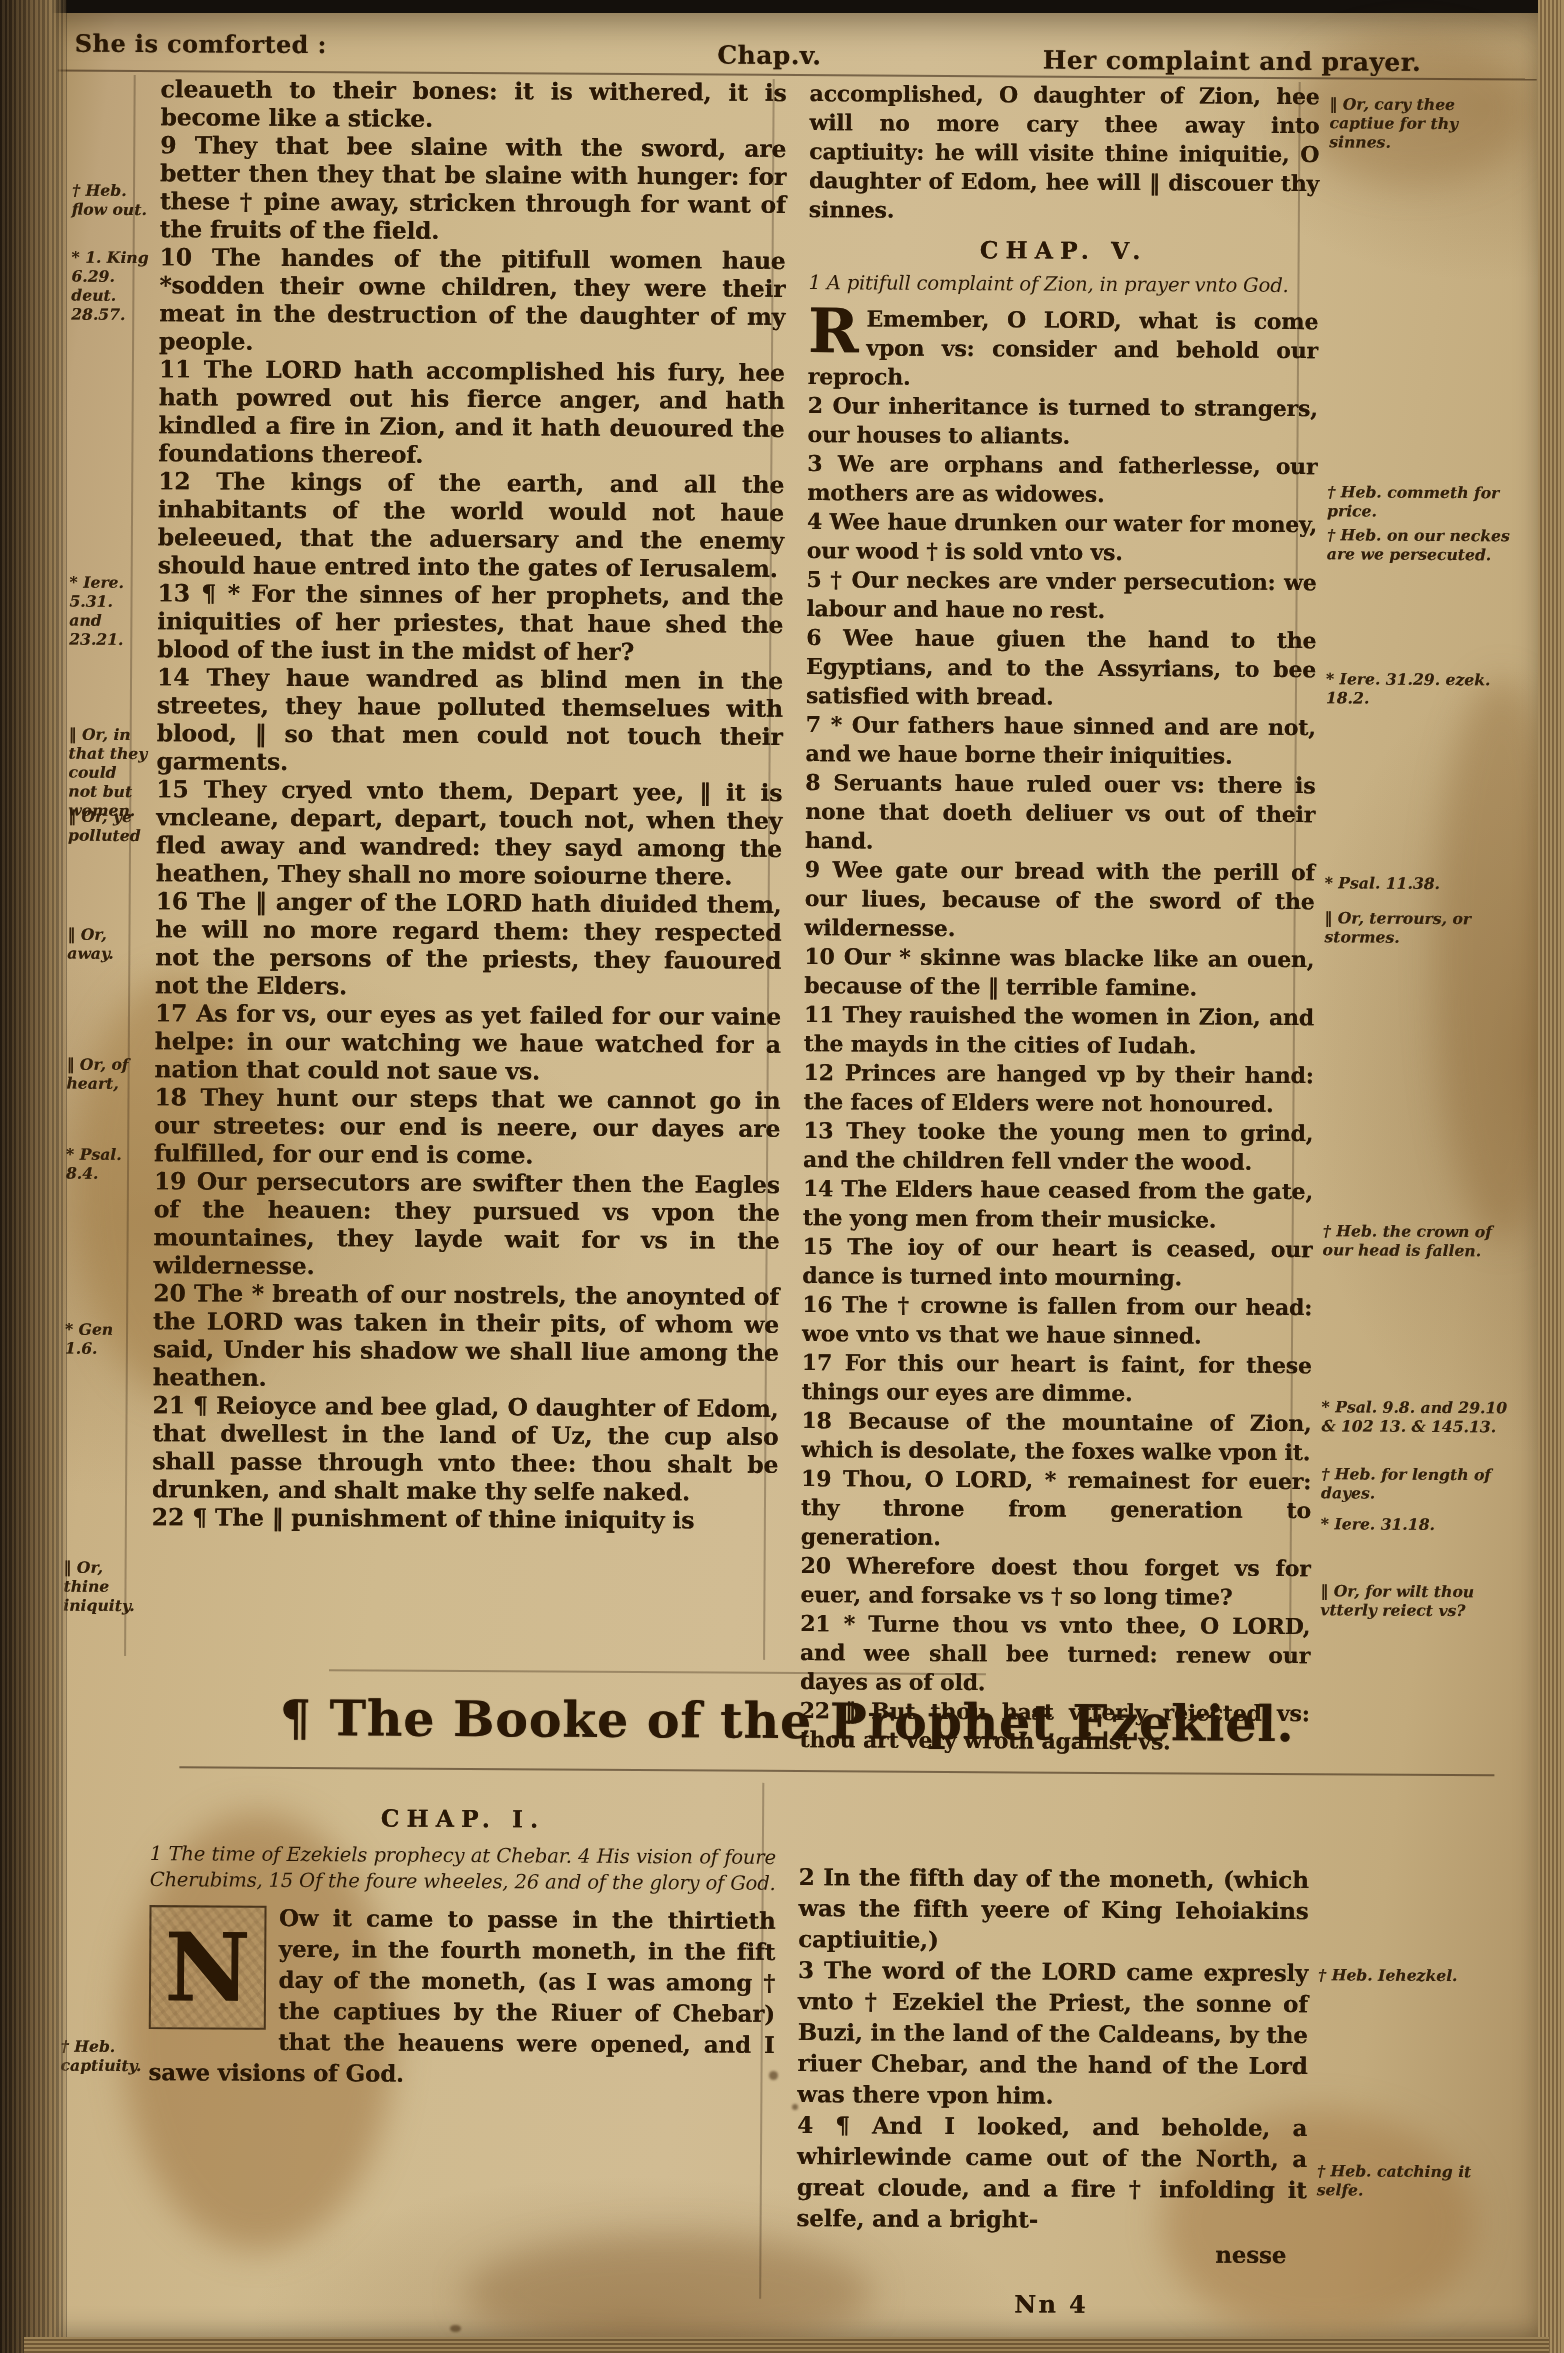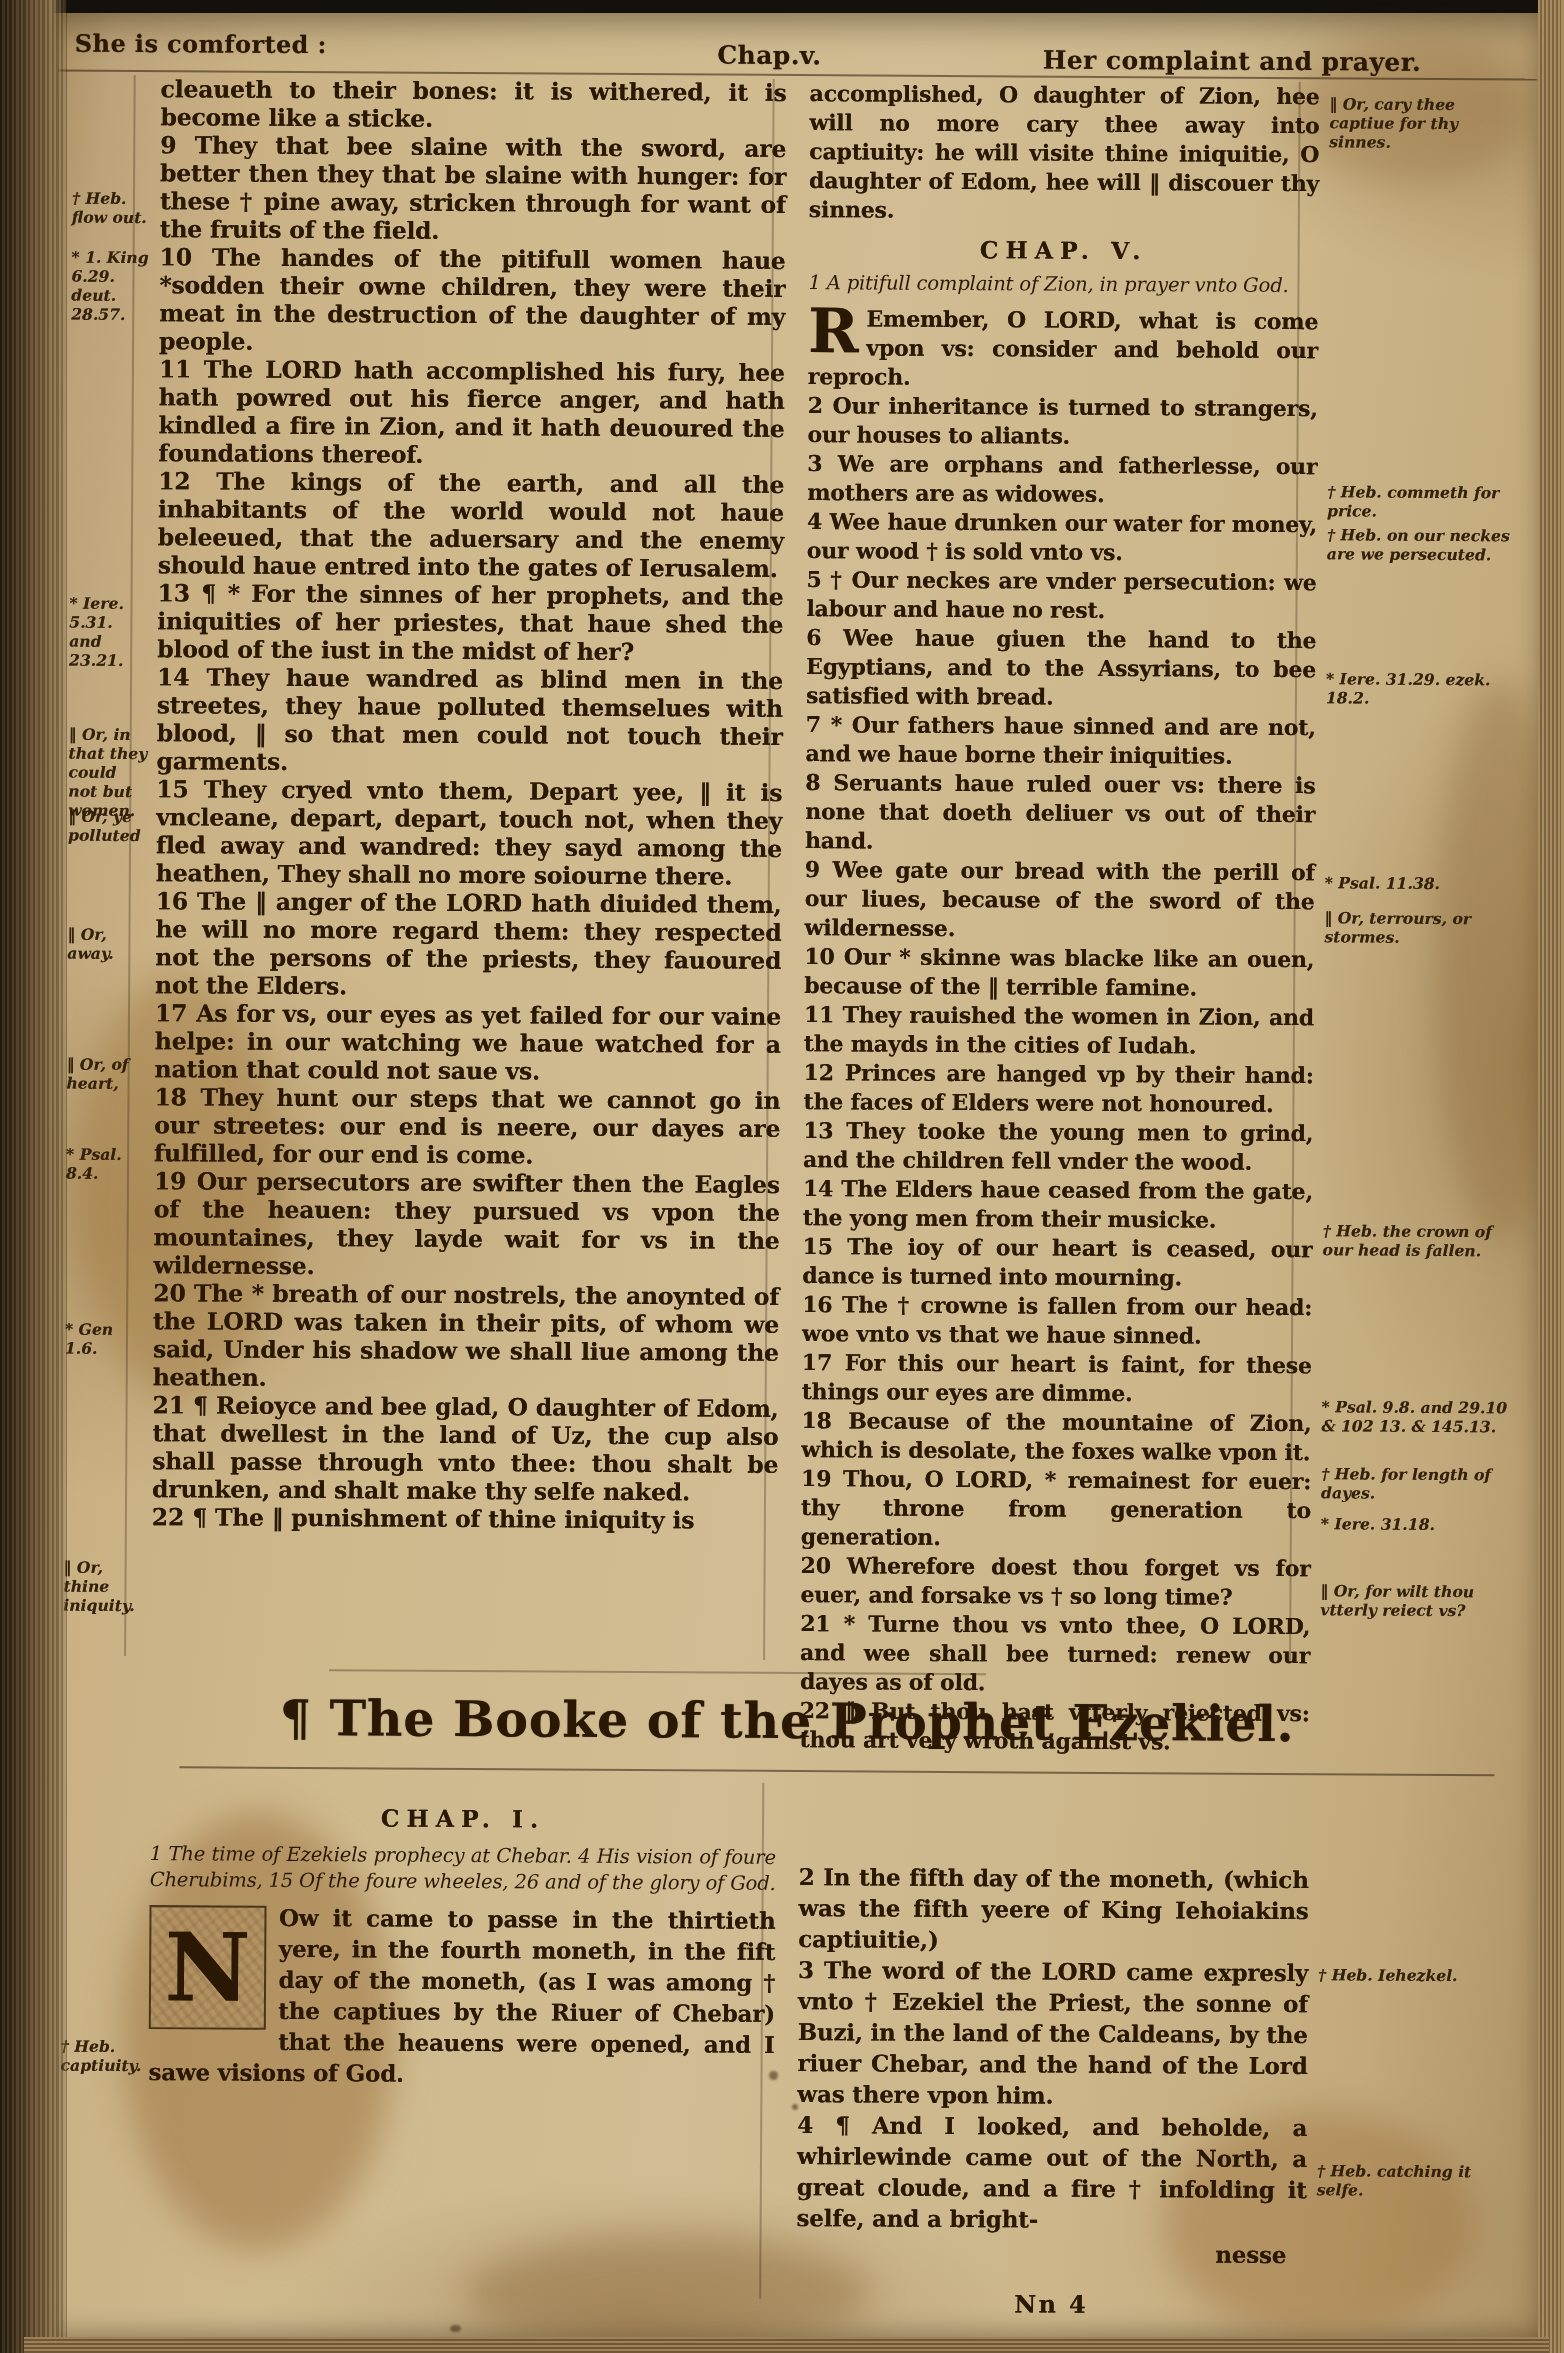--- a/index.html
+++ b/index.html
@@ -117,23 +117,23 @@
       <div class="rh" style="left:618px; top:28px; width:235px; text-align:center; font-size:25px;">Chap.v.</div>
       <div class="rh" style="left:1009px; top:31px; font-size:25px;">Her complaint and prayer.</div>
       <div class="rule" style="left:23.5px; top:61px; width:1479px;"></div>
 
       <div class="vrule" style="left:100px; top:66px; height:1581px;"></div>
       <div class="vrule" style="left:739px; top:66px; height:1581px;"></div>
       <div class="vrule" style="left:1265px; top:66px; height:1581px;"></div>
       <div class="vrule" style="left:739px; top:1770px; height:516px;"></div>
 
       <div class="margincol m-left" style="height:1643px;">
-        <div class="note" style="top:180px">† Heb. flow out.</div>
+        <div class="note" style="top:172px">† Heb. flow out.</div>
         <div class="note" style="top:239px">* 1. King 6.29. deut. 28.57.</div>
-        <div class="note" style="top:585px">* Iere. 5.31. and 23.21.</div>
+        <div class="note" style="top:564px">* Iere. 5.31. and 23.21.</div>
         <div class="note" style="top:716px">‖ Or, in that they could not but women.</div>
         <div class="note" style="top:798px">‖ Or, ye polluted</div>
         <div class="note" style="top:916px">‖ Or, away.</div>
         <div class="note" style="top:1046px">‖ Or, of heart,</div>
         <div class="note" style="top:1136px">* Psal. 8.4.</div>
         <div class="note" style="top:1311px">* Gen 1.6.</div>
         <div class="note" style="top:1549px">‖ Or, thine iniquity.</div>
       </div>
 
       <div class="bodycol col-l" style="top:66px;">

